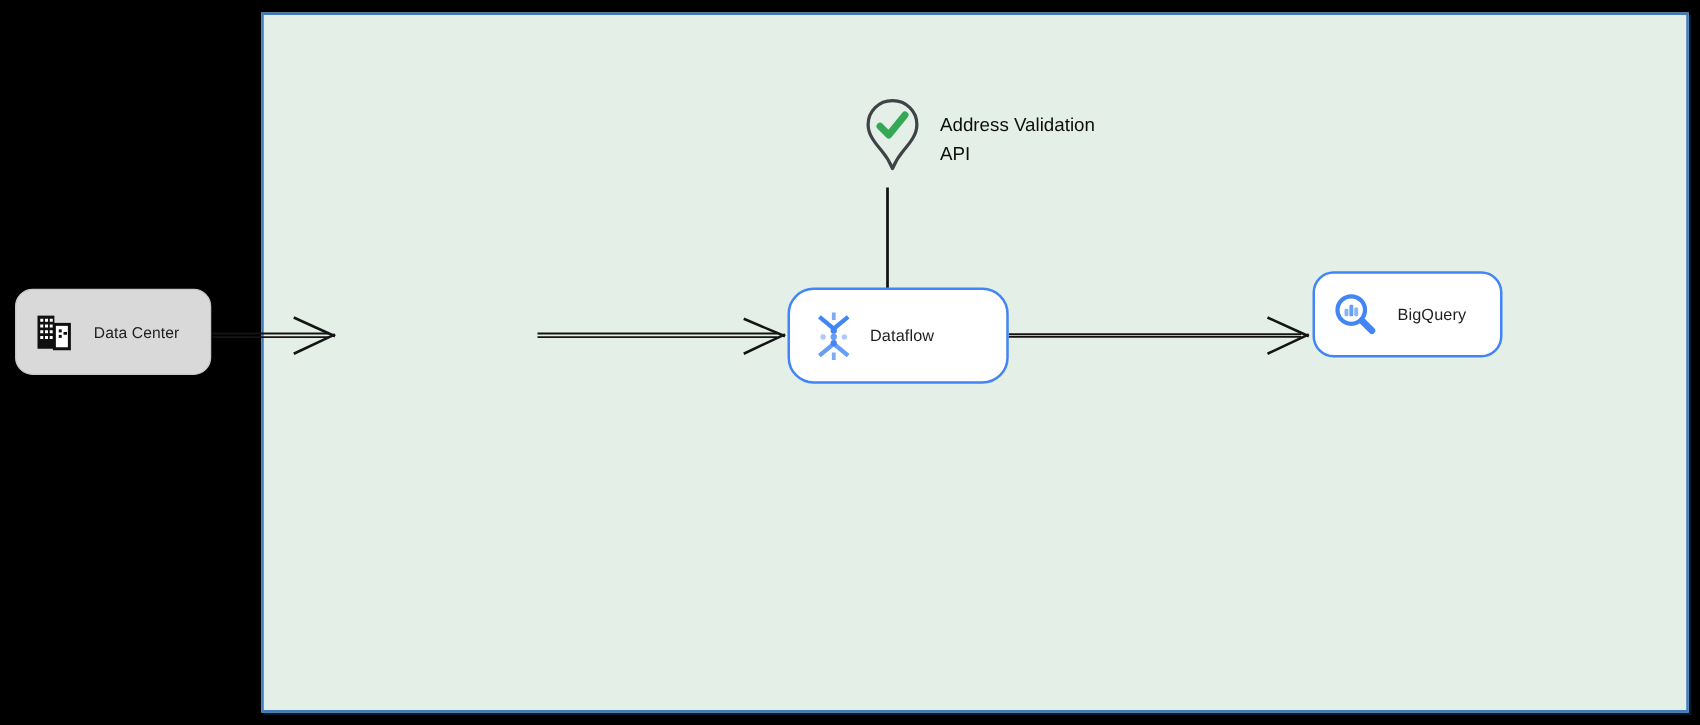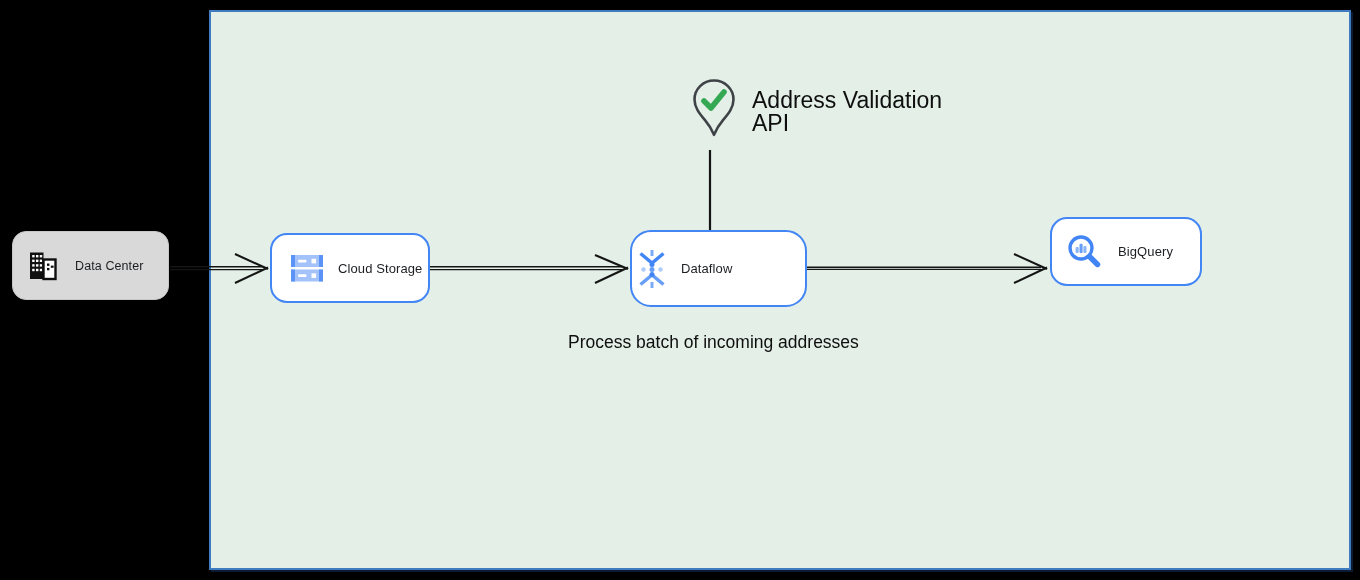--- a/index.html
+++ b/index.html
@@ -45,41 +45,41 @@
   .node-data-center .node-label { margin-left: 16px; font-size: 12.5px; }
 
   .node-cloud-storage {
     left: 270px; top: 233px; width: 160px; height: 70px;
     border-radius: 17px; padding-left: 17px;
   }
   .node-cloud-storage .node-label { margin-left: 13px; }
 
   .node-dataflow {
     left: 630px; top: 230px; width: 177px; height: 77px;
-    border-radius: 21px; 
+    border-radius: 21px; padding-left: 15px;
   }
   .node-dataflow .node-label { margin-left: 9px; }
 
   .node-bigquery {
     left: 1050px; top: 217px; width: 152px; height: 69px;
     border-radius: 17px; padding-left: 14px;
   }
   .node-bigquery .node-label { margin-left: 15px; }
 
   .icon { display: inline-flex; flex: 0 0 auto; }
 
   .pin-wrap {
     position: absolute;
     left: 690px; top: 78px;
     width: 48px; height: 62px;
   }
   .pin-label {
     position: absolute;
     left: 752px; top: 89px;
-    font-size: 23px;
+    font-size: 15px;
     line-height: 23px;
     color: #0e0e0e;
     white-space: pre-line;
   }
 
   .caption {
     position: absolute;
     font-size: 17.5px;
     line-height: 24px;
     color: #0e0e0e;
@@ -145,41 +145,20 @@
         <g fill="#101010">
           <rect x="20" y="12.5" width="2.4" height="2.4"></rect>
           <rect x="20" y="16.9" width="2.4" height="2.4"></rect>
           <rect x="23.8" y="14.6" width="2.8" height="2.2"></rect>
         </g>
       </svg>
     </span>
     <span class="node-label">Data Center</span>
   </div>
 
-  <div class="node node-cloud-storage">
-    <span class="icon">
-      <svg width="36" height="32" viewBox="0 0 36 32">
-        <g>
-          <rect x="2" y="3" width="32" height="12" rx="1" fill="#a4c2fa"></rect>
-          <rect x="2" y="3" width="4" height="12" fill="#5b93f7"></rect>
-          <rect x="30" y="3" width="4" height="12" fill="#5b93f7"></rect>
-          <rect x="9" y="7.8" width="8.5" height="2.6" rx="1.2" fill="#ffffff"></rect>
-          <rect x="22.5" y="6.8" width="4.6" height="4.6" fill="#ffffff"></rect>
-        </g>
-        <g>
-          <rect x="2" y="17.5" width="32" height="12" rx="1" fill="#a4c2fa"></rect>
-          <rect x="2" y="17.5" width="4" height="12" fill="#5b93f7"></rect>
-          <rect x="30" y="17.5" width="4" height="12" fill="#5b93f7"></rect>
-          <rect x="9" y="22.3" width="8.5" height="2.6" rx="1.2" fill="#ffffff"></rect>
-          <rect x="22.5" y="21.3" width="4.6" height="4.6" fill="#ffffff"></rect>
-        </g>
-      </svg>
-    </span>
-    <span class="node-label">Cloud Storage</span>
-  </div>
 
   <div class="node node-dataflow">
     <span class="icon">
       <svg width="40" height="44" viewBox="0 0 40 44">
         <path d="M20 3 L20 9" stroke="#7baaf7" stroke-width="3" fill="none"></path>
         <path d="M8.5 6.5 L20 16 L31.5 6.5" stroke="#4285f4" stroke-width="3.4" fill="none"></path>
         <path d="M8.5 37.5 L20 28 L31.5 37.5" stroke="#669df6" stroke-width="3.4" fill="none"></path>
         <path d="M20 35 L20 41" stroke="#7baaf7" stroke-width="3" fill="none"></path>
         <circle cx="20" cy="17.5" r="2.5" fill="#4285f4"></circle>
         <circle cx="20" cy="22.5" r="2.5" fill="#669df6"></circle>
@@ -208,15 +187,14 @@
     <span class="icon">
       <svg width="48" height="62" viewBox="0 0 48 62">
         <path d="M24 2.5 C13 2.5 4.5 11 4.5 21.5 C4.5 29.5 9.5 35.8 15 42.2 C18.4 46.2 21.5 50.8 24 56.8 C26.5 50.8 29.6 46.2 33 42.2 C38.5 35.8 43.5 29.5 43.5 21.5 C43.5 11 35 2.5 24 2.5 Z" fill="none" stroke="#3f4347" stroke-width="2.6" stroke-linejoin="round"></path>
         <path d="M14 23 L21 30 L34 14" fill="none" stroke="#34a853" stroke-width="5.6" stroke-linecap="round" stroke-linejoin="round"></path>
       </svg>
     </span>
   </div>
   <div class="pin-label">Address Validation
 API</div>
 
-  <div class="caption caption-process">Process batch of incoming addresses</div>
 
 </div>
 
 </body></html>

